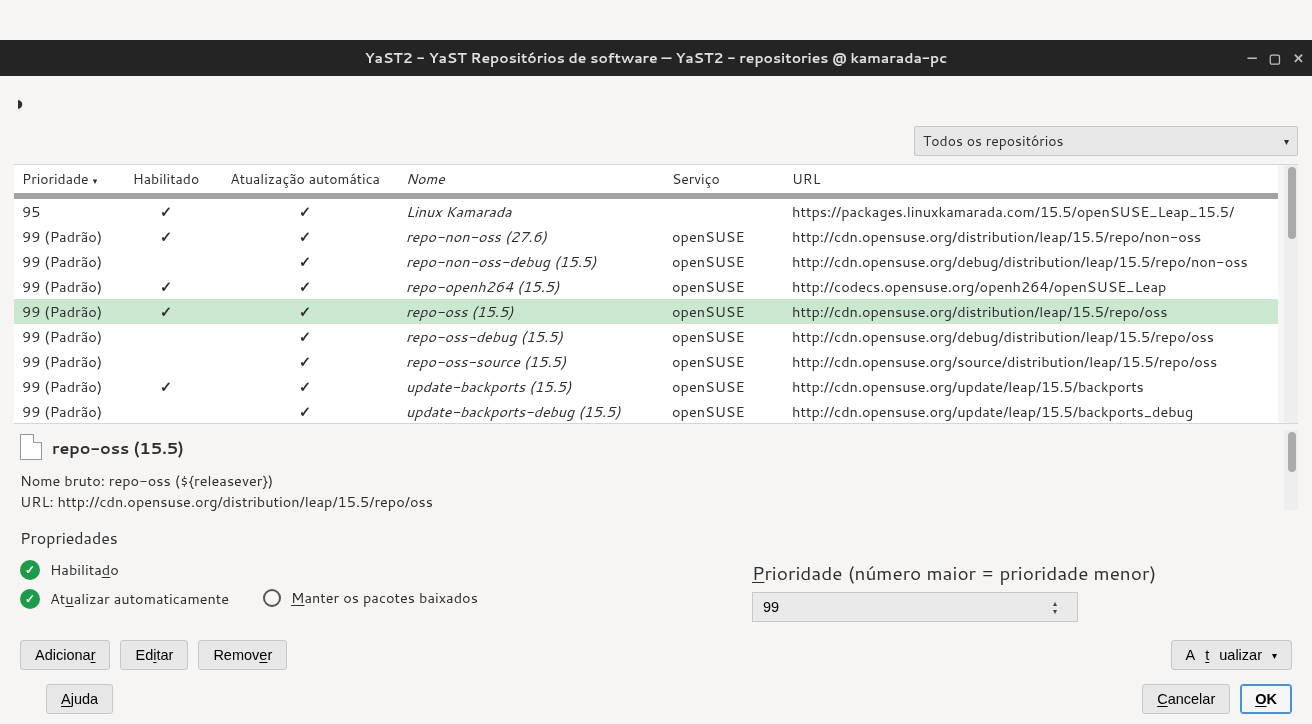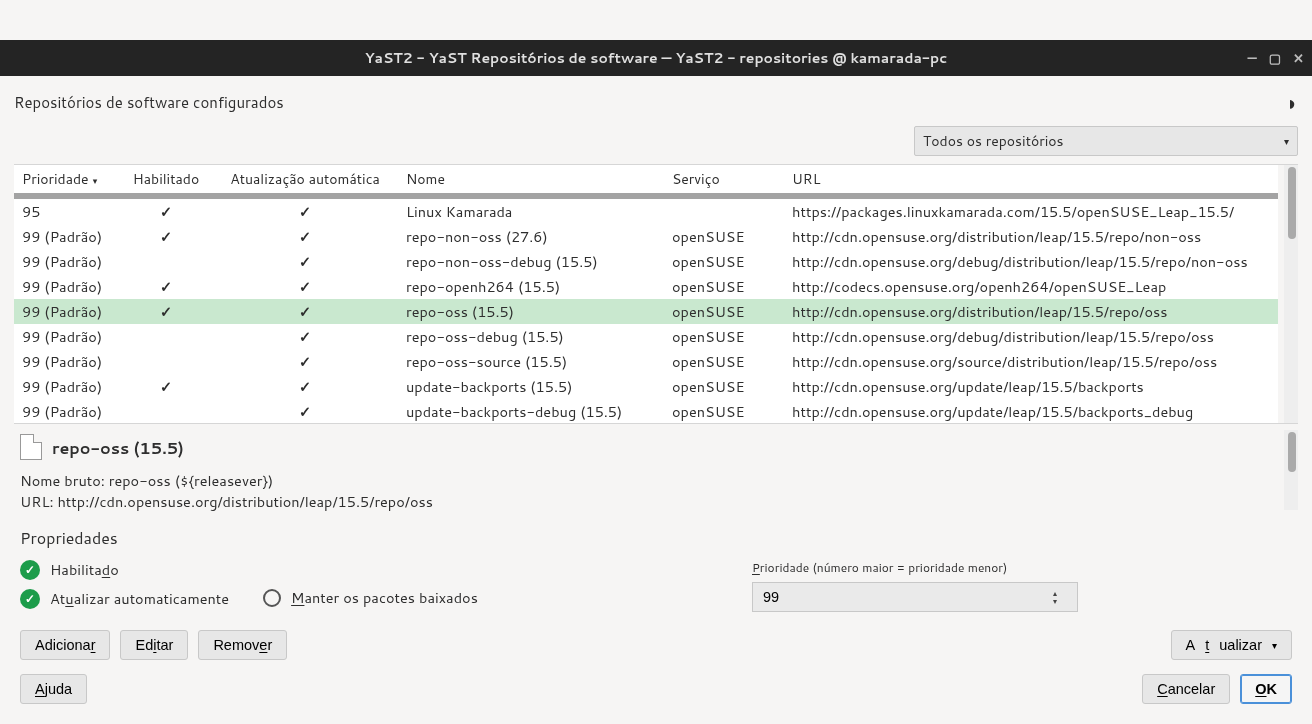--- a/index.html
+++ b/index.html
@@ -19,67 +19,66 @@
 .table-wrap { position: relative; height: 260px; border-top: 1px solid #d6d6d6; border-bottom: 1px solid #d6d6d6; overflow: hidden; }
 .table-scroll { position:absolute; right:0; top:0; bottom:0; width:14px; background:#eee;}
 .table-thumb { position:absolute; right:2px; top:2px; width:8px; height:72px; background:#aaa; border-radius:4px;}
 table { width: 1264px; border-collapse: collapse; background: #fff; }
 th { text-align: left; font-weight: 500; font-size: 14px; padding: 4px 8px; border-bottom: 6px solid #a3a3a3; background: #fff; position: sticky; top: 0; }
 th .sort { font-size: 9px; margin-left:4px;}
 td { padding: 2px 8px; font-size: 14.5px; white-space: nowrap; }
 .col-prio { width: 106px; }
 .col-hab { width: 92px; text-align: center; }
 .col-auto { width: 186px; text-align: center; }
-.col-nome { width: 266px; }
+.col-nome { width: 266px; font-style: italic; }
 .col-serv { width: 120px; }
 .col-url { width: 494px; }
 tr.selected td { background: #c9e8cf; }
 .check { font-weight: 700; }
 .detail-pane { padding: 10px 6px 0 6px; position:relative;}
 .detail-scroll { position:absolute; right:0; top:6px; width:14px; height:80px; background:#eee;}
 .detail-thumb { position:absolute; right:2px; top:2px; width:8px; height:40px; background:#aaa; border-radius:4px;}
 .detail-title { display: flex; align-items: center; gap: 10px; margin-bottom: 10px; }
 .detail-title .file-icon { width: 22px; height: 26px; border: 1px solid #999; background: #fff; position: relative; }
 .detail-title .file-icon::after { content:""; position:absolute; right:-1px; top:-1px; width:8px; height:8px; border-left:1px solid #999; border-bottom:1px solid #999; background:#f6f5f4;}
 .detail-title strong { font-size: 16px; }
 .detail-meta { font-size: 14.5px; line-height: 1.45; margin-bottom: 14px; }
 .props h3 { font-size: 16px; font-weight: 400; margin-bottom: 10px; }
 .props-row { display: flex; align-items: flex-start; gap: 34px; }
 .checkbox-stack { display: flex; flex-direction: column; gap: 8px; }
 .cb-line { display: flex; align-items: center; gap: 10px; font-size: 14.5px; }
 .cb-circle { width: 20px; height: 20px; border-radius: 50%; display: flex; align-items: center; justify-content: center; font-size: 12px; font-weight: 700; }
 .cb-on { background: #1c9c4a; color: #fff; }
 .cb-off { border: 2px solid #555; color: transparent; width:18px;height:18px;}
 .prio-wrap { margin-left: auto; width: 540px; }
-.prio-wrap label { font-size: 12px; display: block; margin-bottom: 6px; }
+.prio-wrap label { font-size: 19px; display: block; margin-bottom: 6px; }
 .spin { display: flex; width: 326px; height: 30px; border: 1px solid #c8c8c8; background: #eaeaea; align-items: center; }
 .spin input { border: none; background: transparent; width: 300px; padding: 0 10px; font-size: 14.5px; outline: none; }
 .spin .arrows { display: flex; flex-direction: column; font-size: 8px; line-height: 8px; color: #444; cursor: pointer; }
 .button-row { display: flex; gap: 10px; margin-top: 18px; }
 .btn { border: 1px solid #c8c8c8; background: #e7e7e7; padding: 6px 14px; font-size: 14.5px; border-radius: 3px; cursor: pointer; }
 .spacer { flex: 1; }
-.bottom-row { display: flex; gap: 10px; margin-top: 14px; margin-bottom: 12px; align-items:flex-start;}
+.bottom-row { display: flex; gap: 10px; margin-top: 14px; margin-bottom: 12px; align-items:flex-start;margin-left:26px;}
 .btn-ok { border: 1px solid #4a90d9; background: #f5f5f5; box-shadow:0 0 0 1px #4a90d9 inset; font-weight:600;}
 .und { text-decoration: underline; text-decoration-thickness:1px; text-underline-offset:2px;}
 </style>
 </head>
 <body>
 
 <div class="titlebar">
   <span>YaST2 - YaST Repositórios de software — YaST2 - repositories @ kamarada-pc</span>
   <div class="win-controls">
     <span>—</span>
     <span>▢</span>
     <span>✕</span>
   </div>
 </div>
 
 <div class="content">
   <div class="header-row">
-    <h2>Repositórios de software configurados</h2>
     <span class="moon-icon">◗</span>
   </div>
 
   <div class="filter-row">
     <div class="filter-wrap">
       <div class="combo">
         <span>Todos os repositórios</span>
         <span class="chev">▾</span>
       </div>
     </div>

